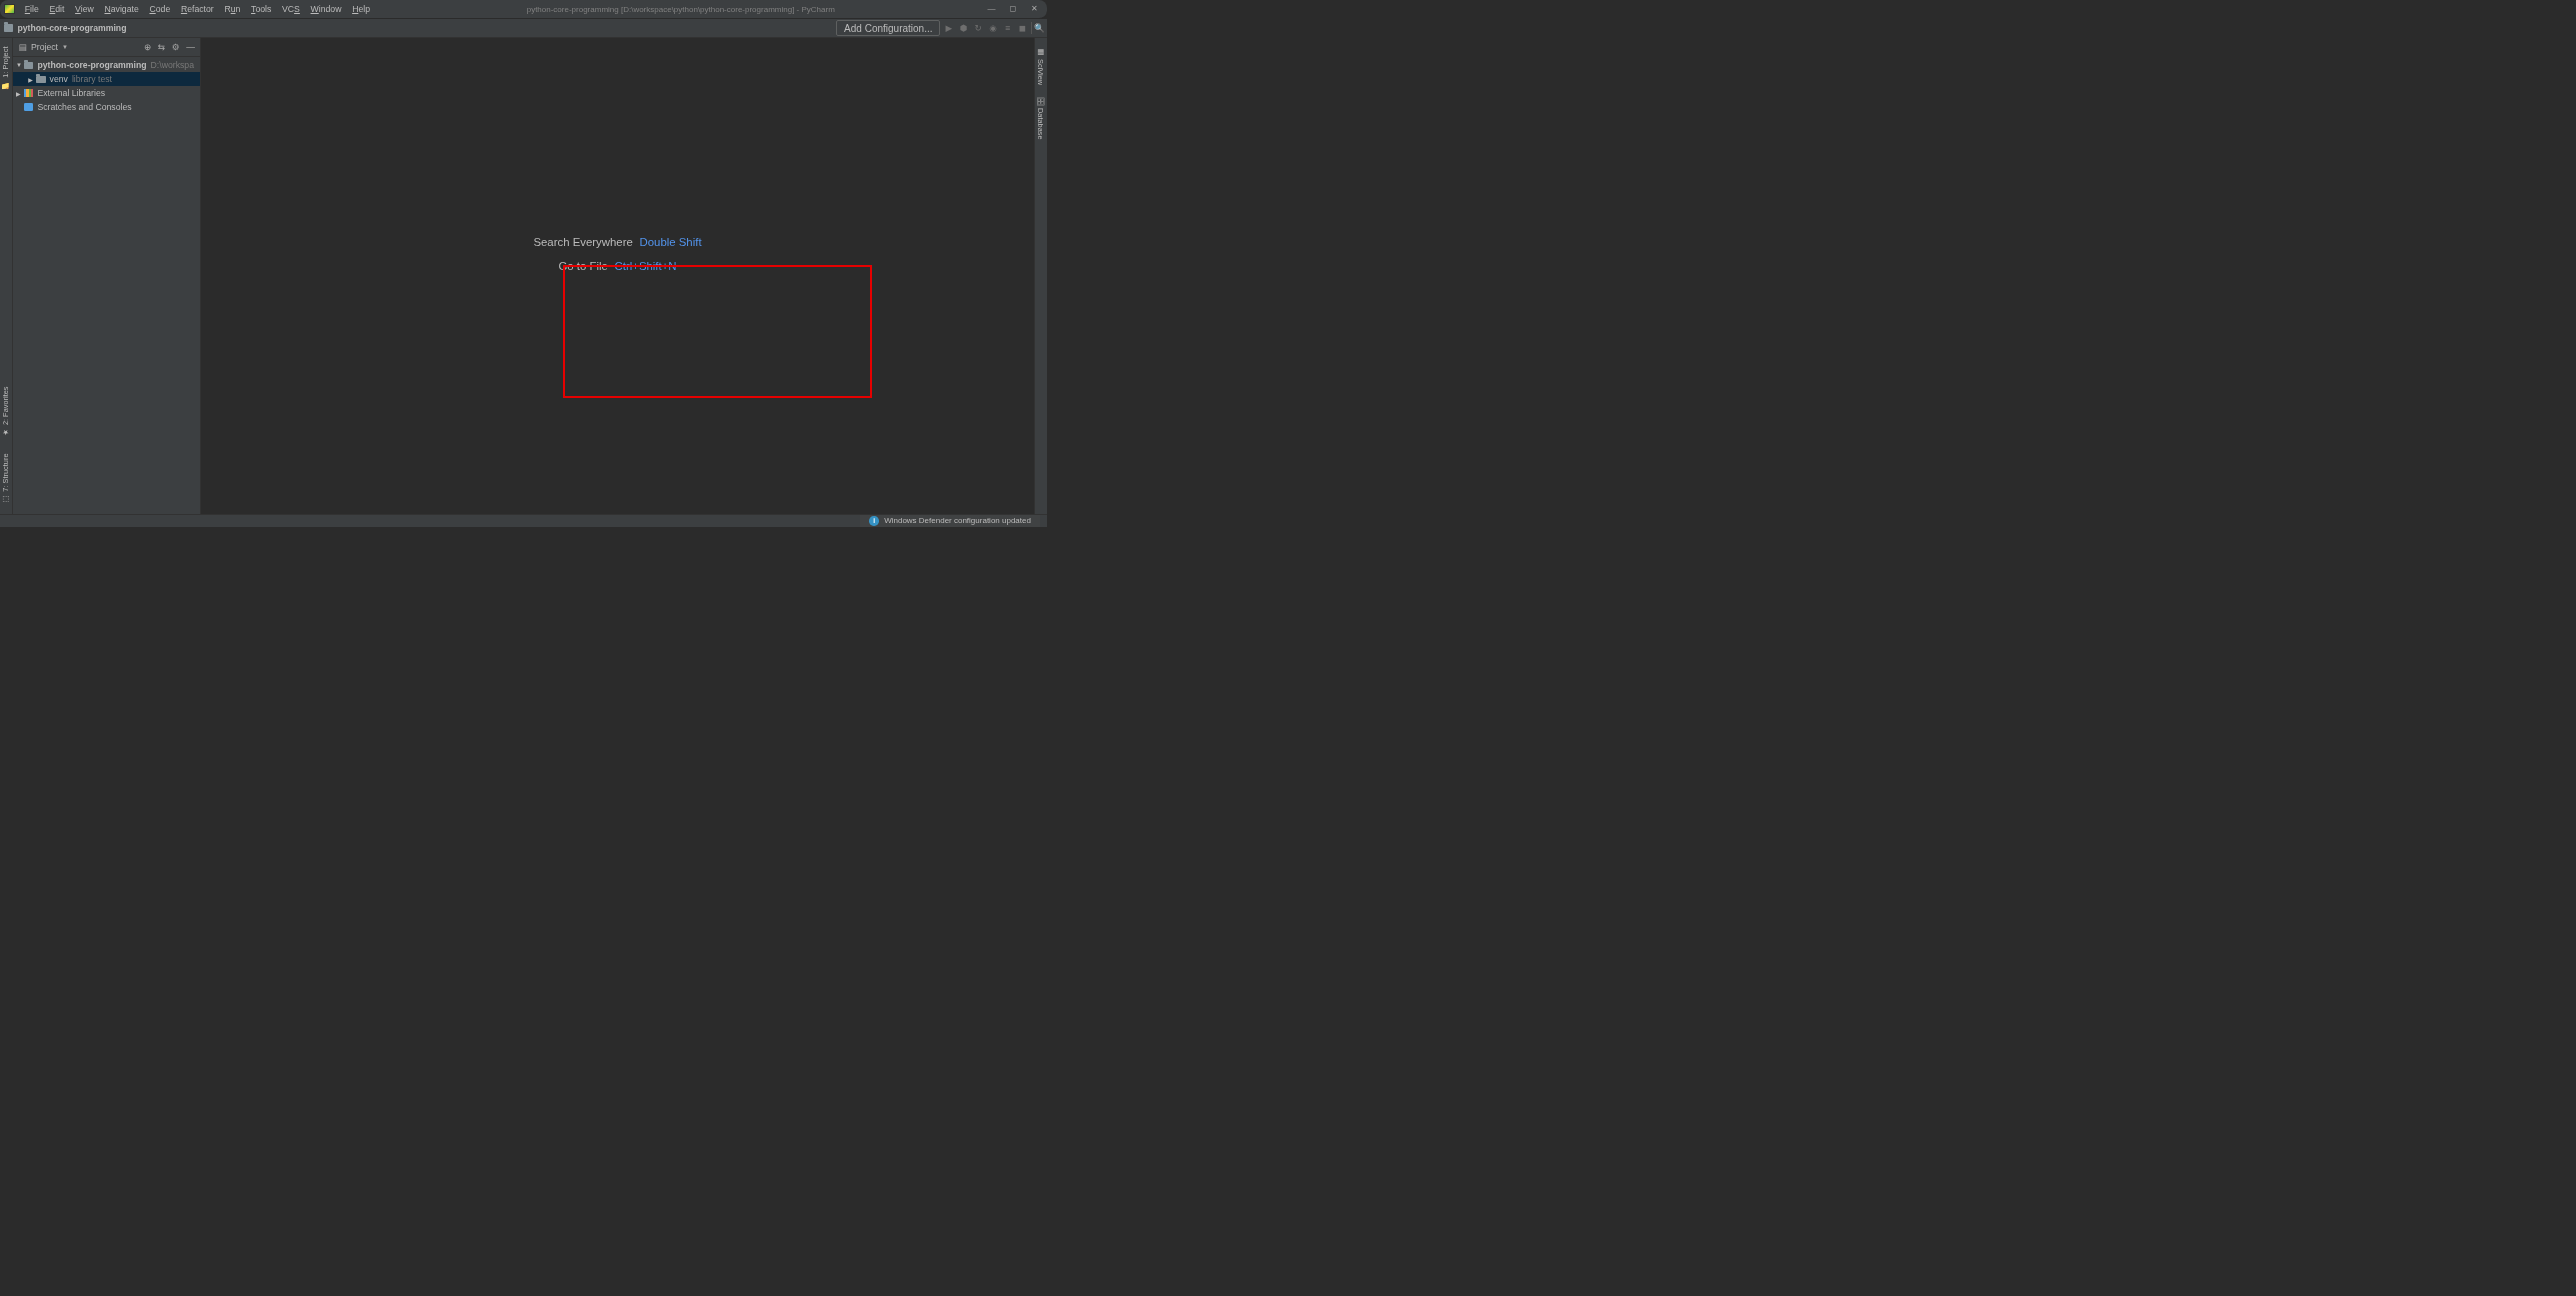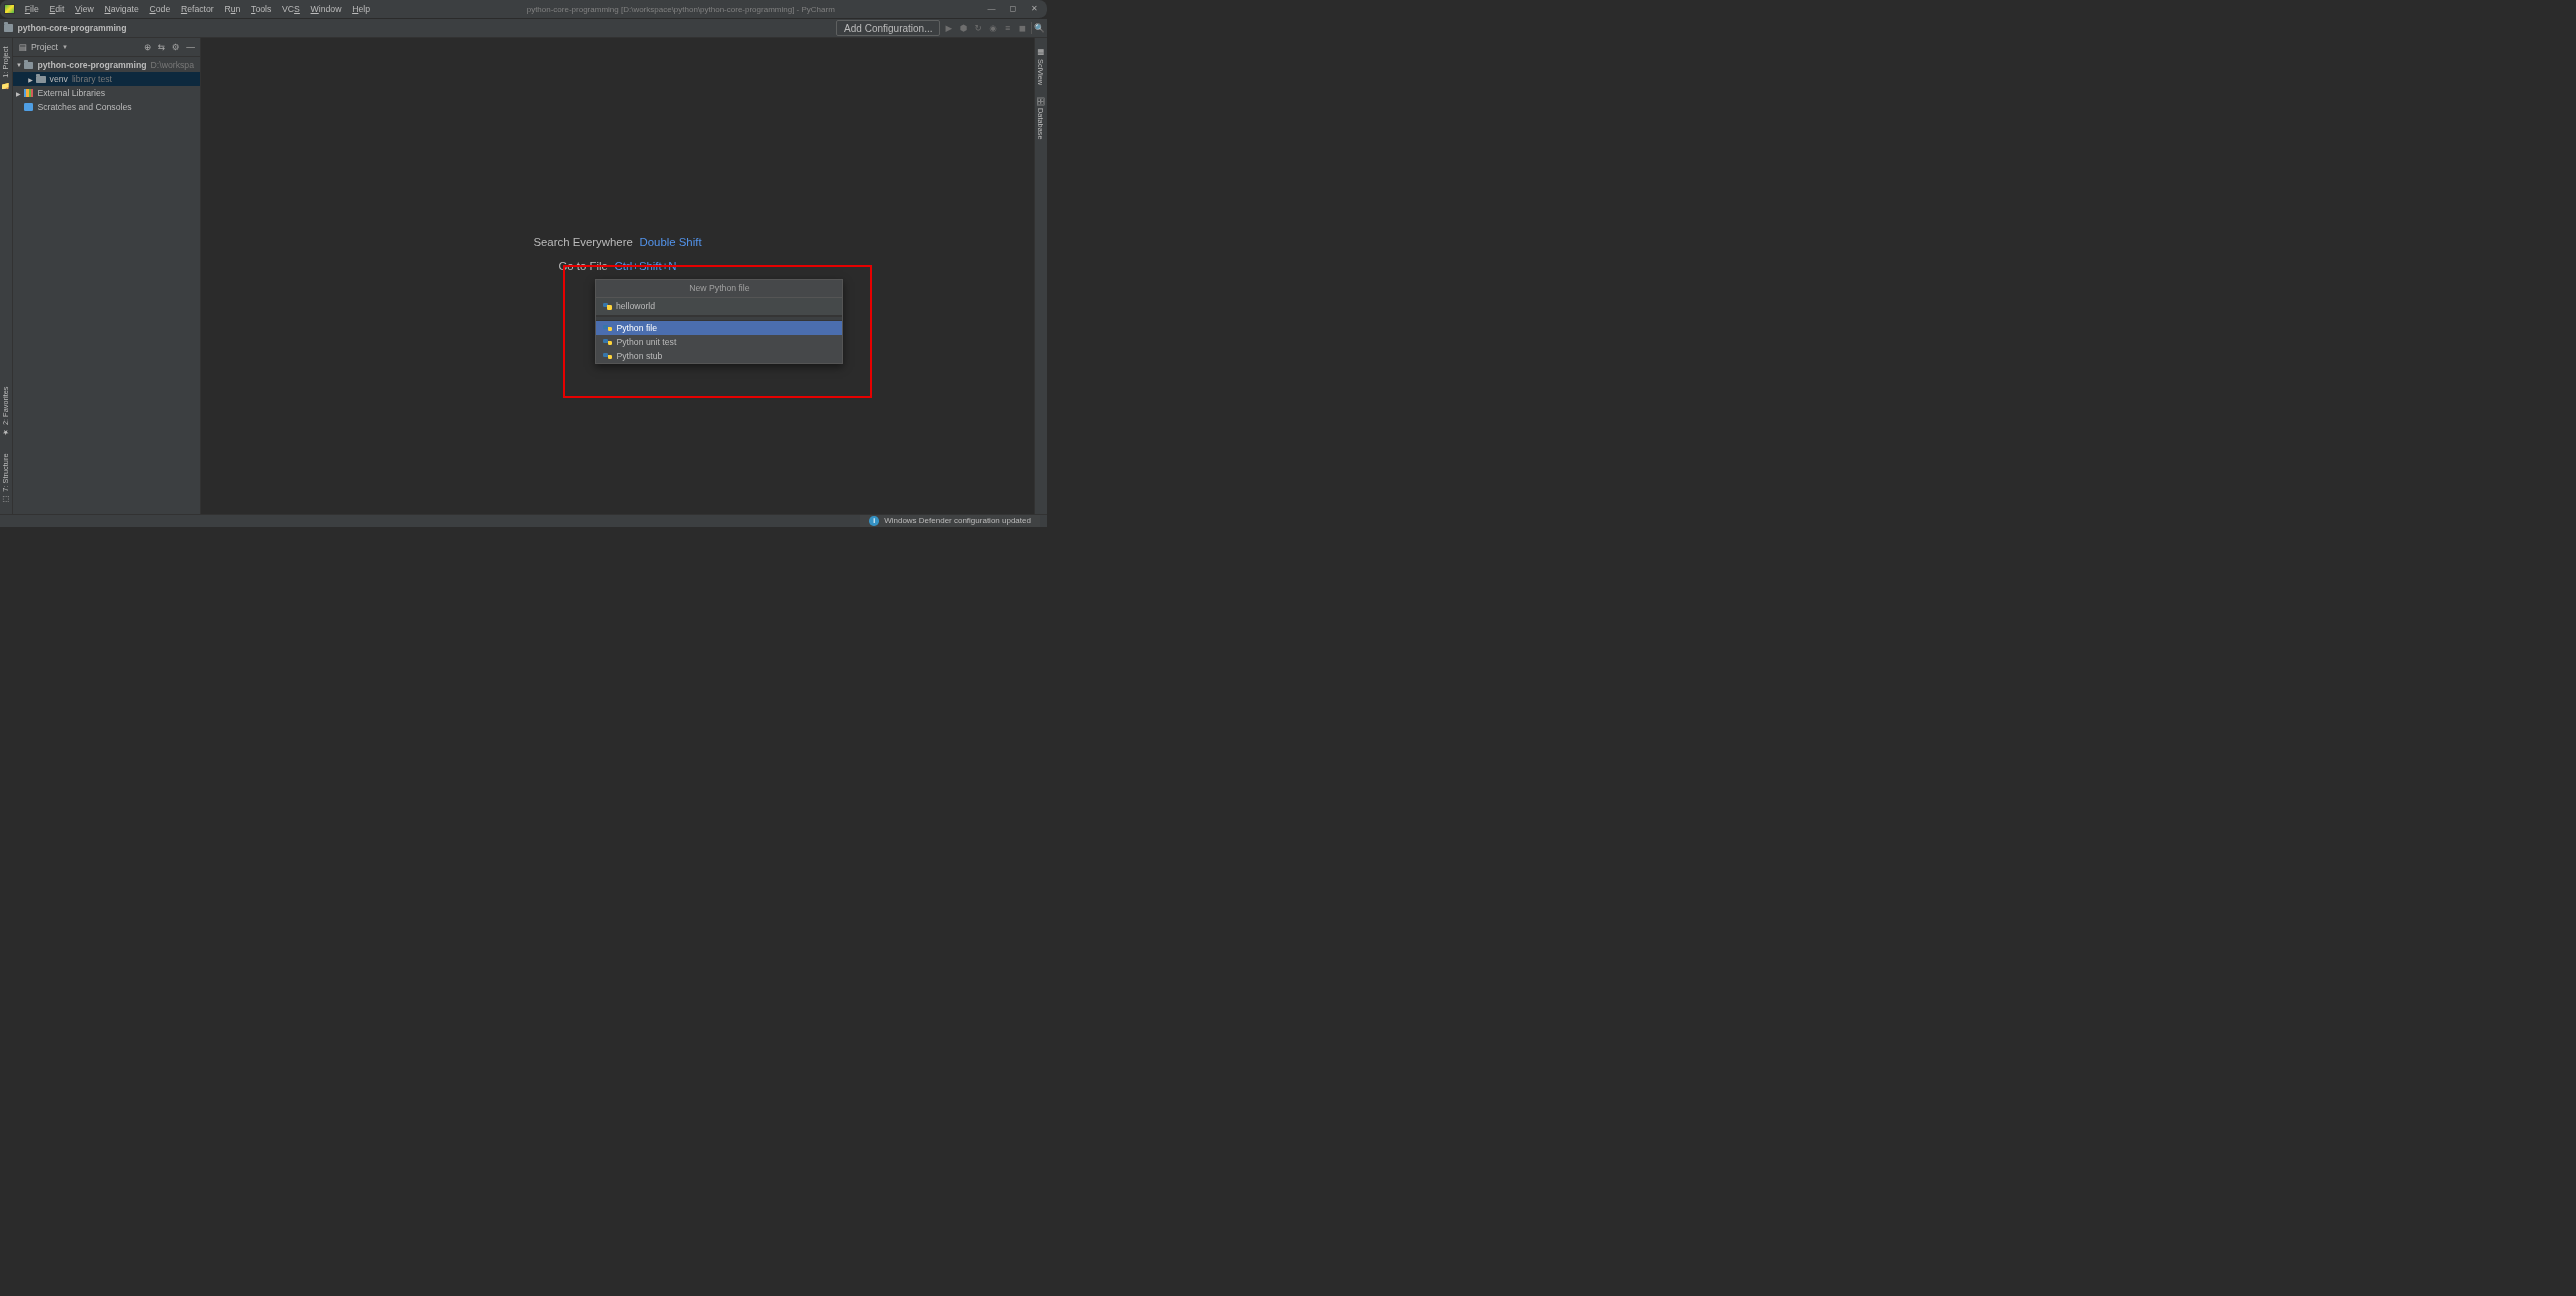--- a/index.html
+++ b/index.html
@@ -185,42 +185,20 @@
       <div class="welcome-line">
         <span>Search Everywhere</span><span class="welcome-shortcut">Double Shift</span>
       </div>
       <div class="welcome-line">
         <span>Go to File</span><span class="welcome-shortcut">Ctrl+Shift+N</span>
       </div>
     </div>
 
     <div class="annotation-box"></div>
 
-    <div class="popup">
-      <div class="popup-title">New Python file</div>
-      <div class="popup-input">
-        <span class="py-icon"></span>
-        <input type="text" value="helloworld" style="">
-      </div>
-      <div class="popup-divider"></div>
-      <div class="popup-list">
-        <div class="popup-item selected">
-          <span class="py-icon"></span>
-          <span>Python file</span>
-        </div>
-        <div class="popup-item">
-          <span class="py-icon"></span>
-          <span>Python unit test</span>
-        </div>
-        <div class="popup-item">
-          <span class="py-icon"></span>
-          <span>Python stub</span>
-        </div>
-      </div>
-    </div>
   </div>
 
   <div class="right-gutter">
     <div class="right-tab">
         <span>▦</span>
         <span>SciView</span>
       </div>
     <div class="right-tab">
         <span>🗄</span>
         <span>Database</span>

